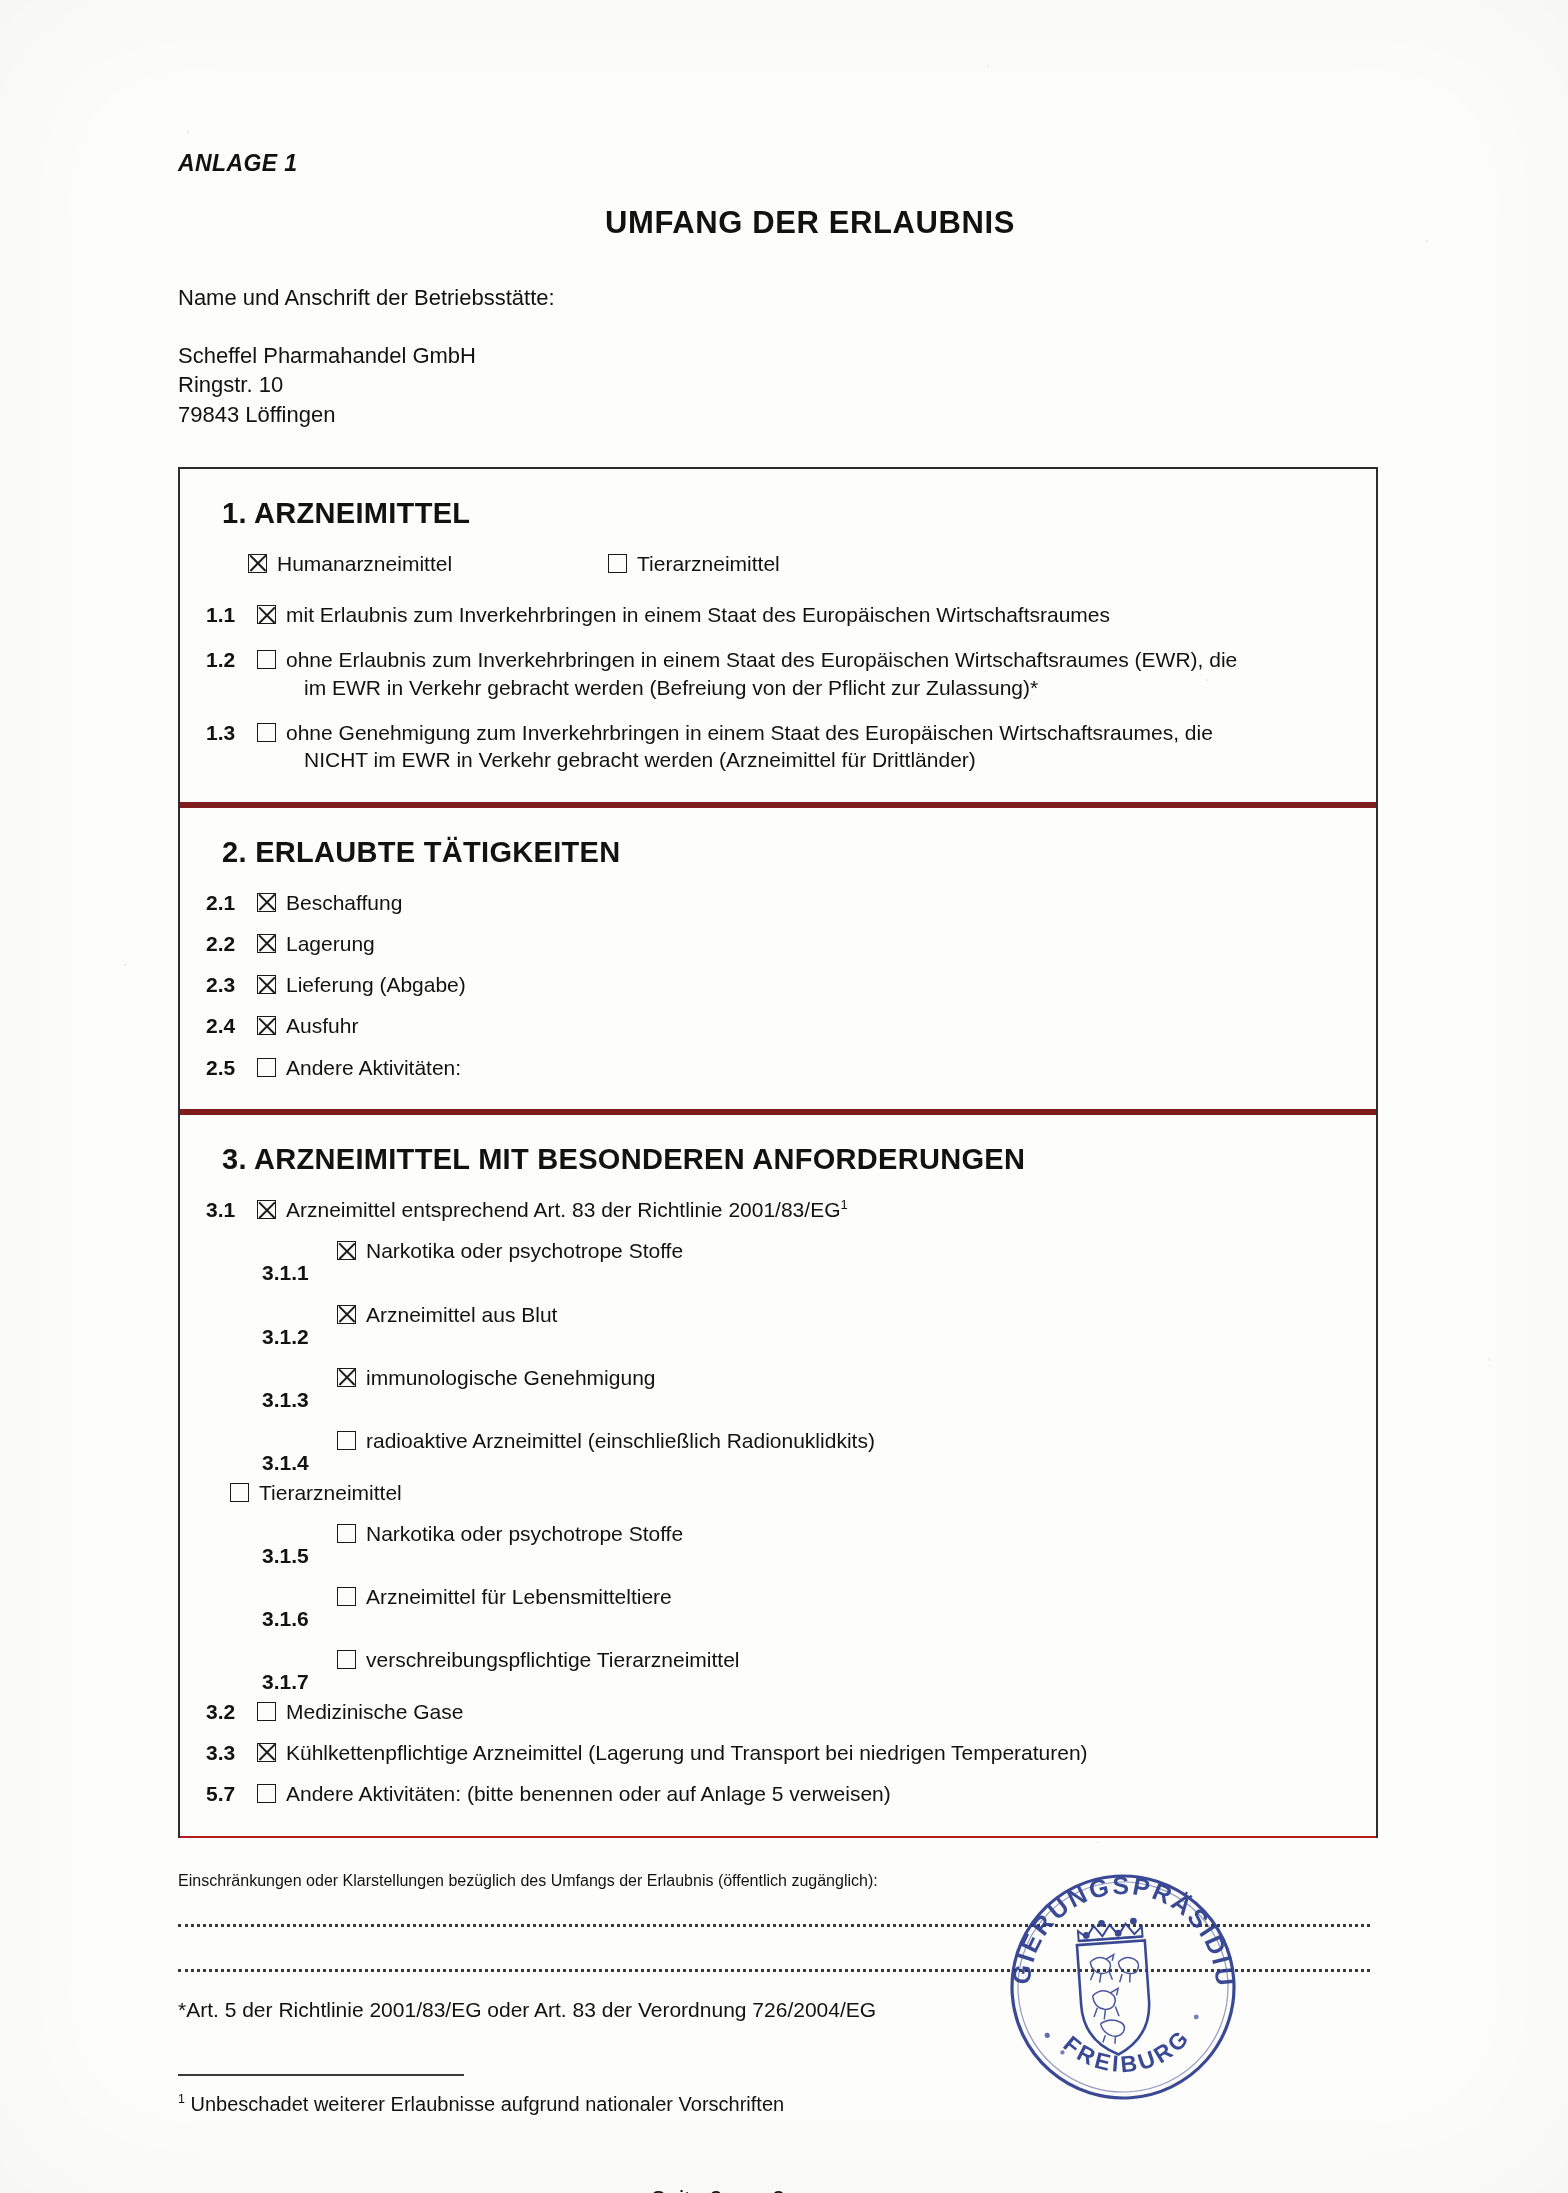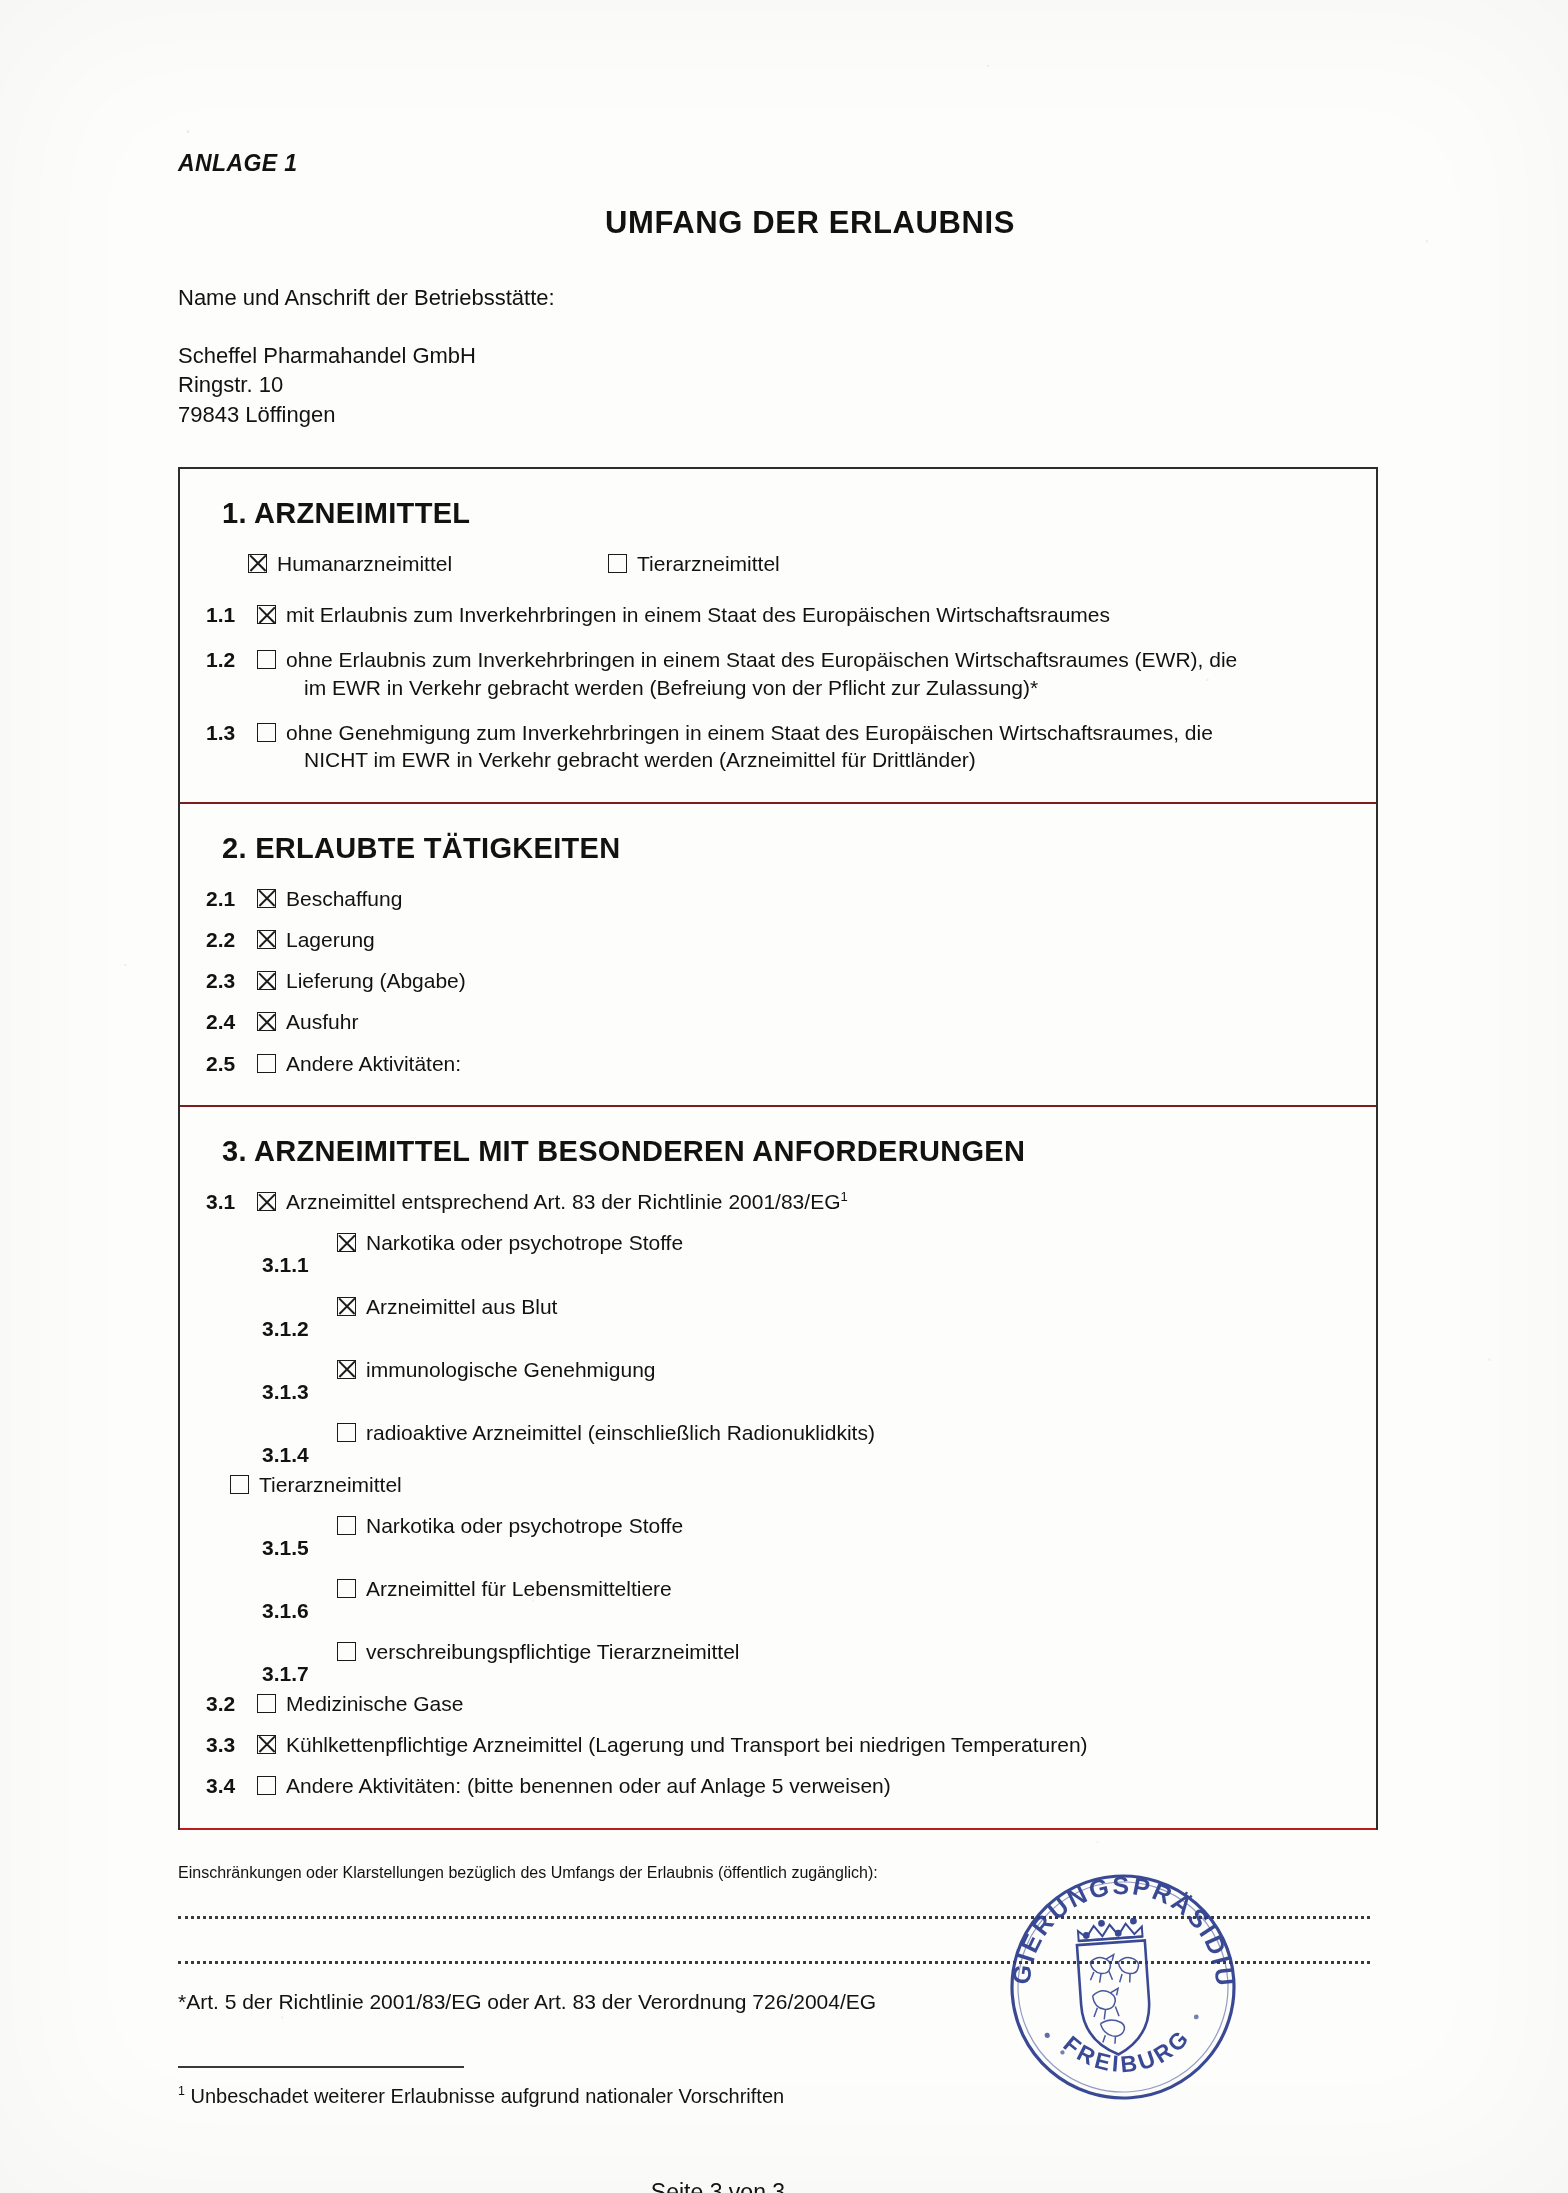--- a/index.html
+++ b/index.html
@@ -70,21 +70,21 @@
     font-size: 22px;
     line-height: 1.33;
   }
 
   .frame {
     margin-top: 38px;
     border: 2px solid #2d2d2d;
     border-bottom: none;
   }
   .sec {
-    border-bottom: 2px solid #7f1d1d;
+    border-bottom: 6px solid #7f1d1d;
     padding: 24px 26px 26px 26px;
   }
   .sec:last-child { border-bottom: 2px solid #b91c1c; }
 
   .sec-title {
     font-weight: 700;
     font-size: 29px;
     letter-spacing: .3px;
     margin: 4px 0 20px 16px;
   }
@@ -337,21 +337,21 @@
           <span class="num w1">3.2</span>
           <span class="box"></span>
           <span class="txt">Medizinische Gase</span>
         </div>
         <div class="row tight">
           <span class="num w1">3.3</span>
           <span class="box checked"></span>
           <span class="txt">Kühlkettenpflichtige Arzneimittel (Lagerung und Transport bei niedrigen Temperaturen)</span>
         </div>
         <div class="row">
-          <span class="num w1">3.4</span>
+          <span class="num w1">5.7</span>
           <span class="box"></span>
           <span class="txt">Andere Aktivitäten: (bitte benennen oder auf Anlage 5 verweisen)</span>
         </div>
       </div>
 
     </div>
 
     <div class="restrict">Einschränkungen oder Klarstellungen bezüglich des Umfangs der Erlaubnis (öffentlich zugänglich):</div>
 
     <div class="dotline"></div>

